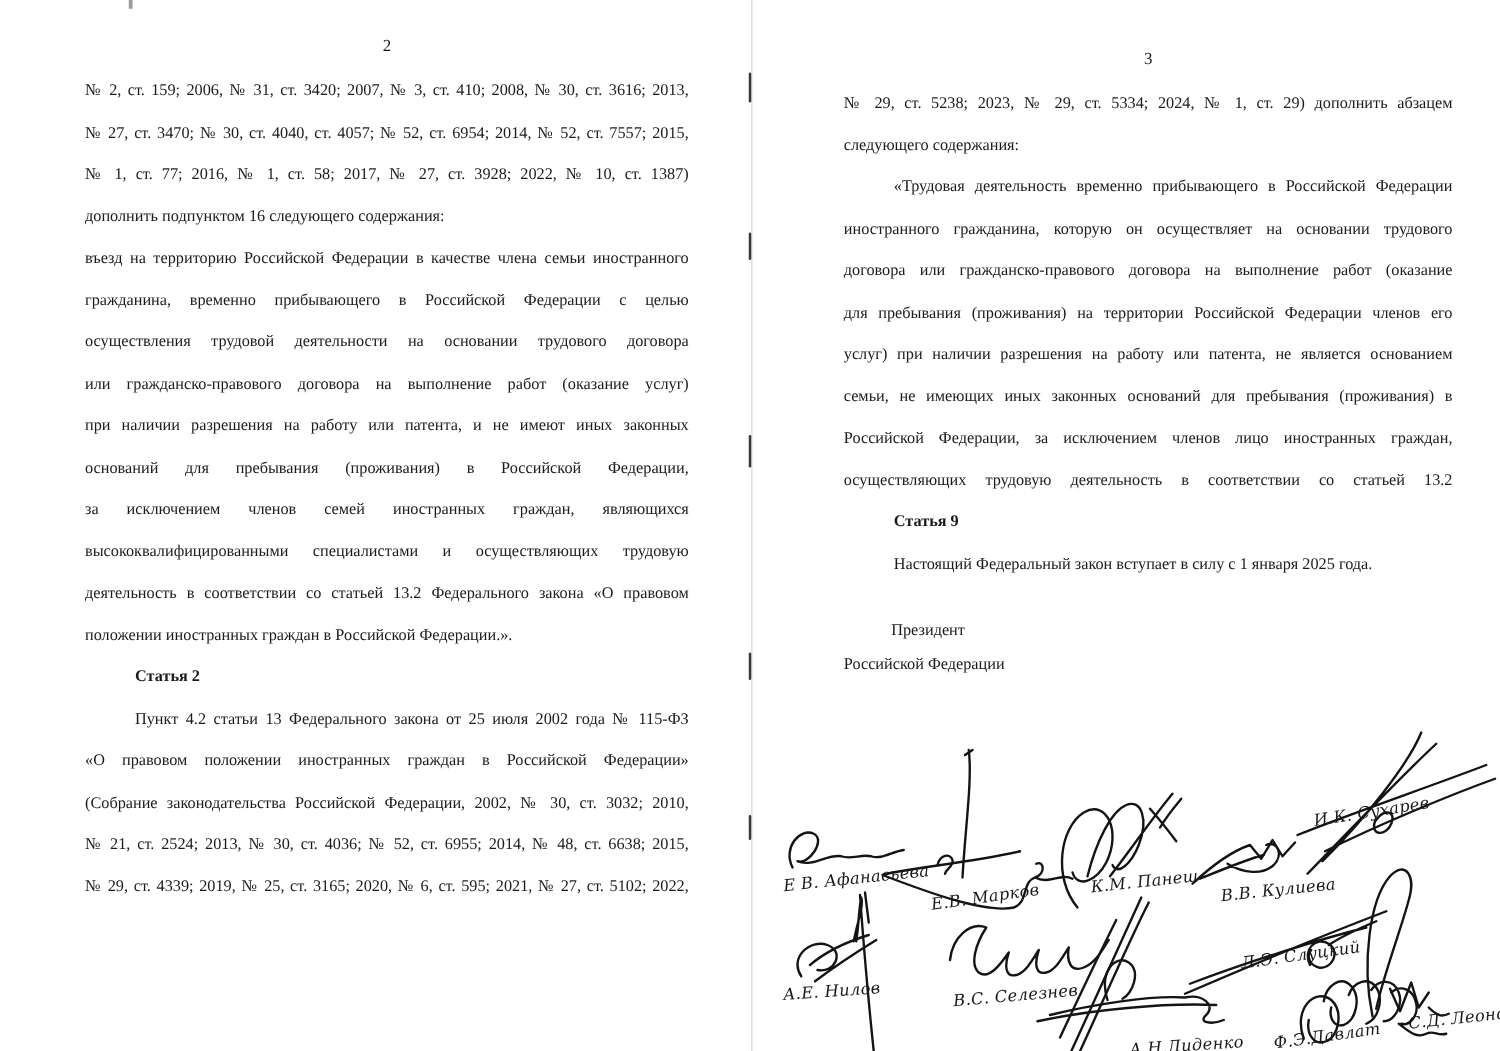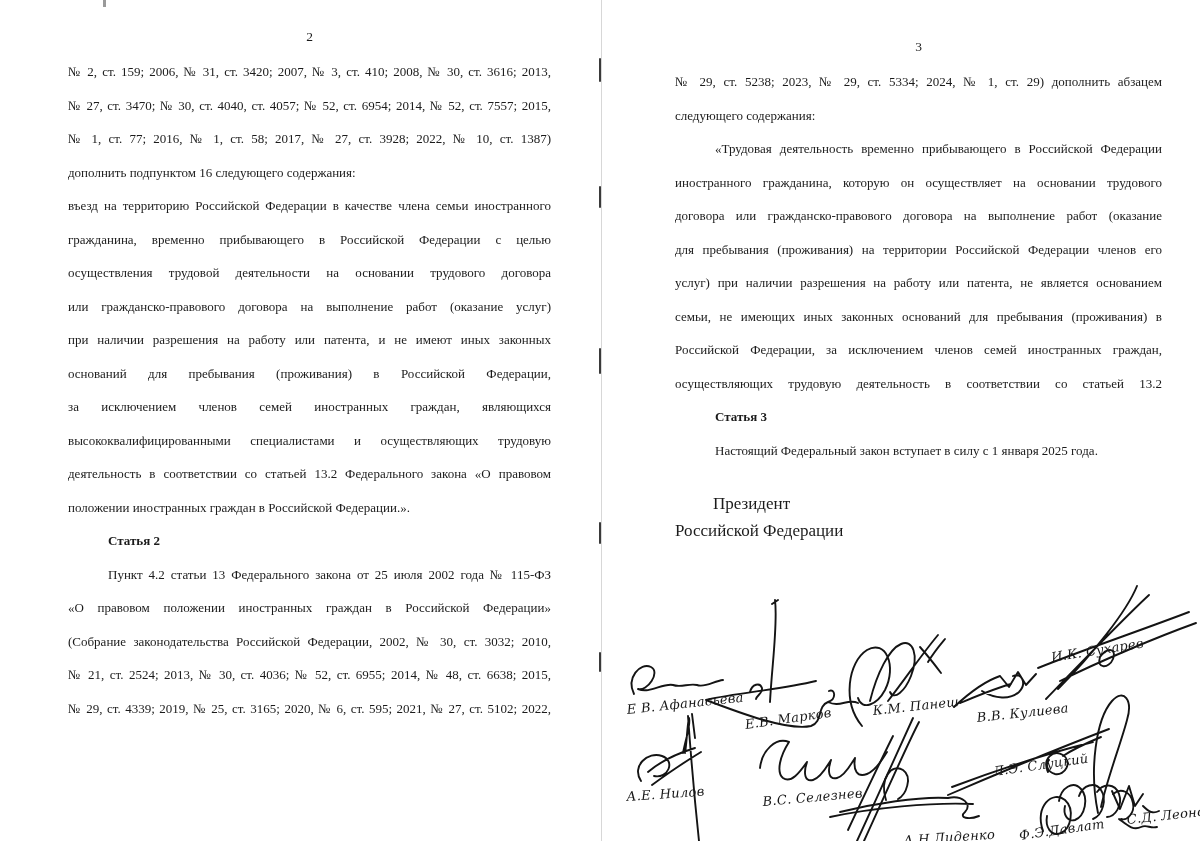--- a/index.html
+++ b/index.html
@@ -8,21 +8,21 @@
     overflow:hidden;font-family:"Liberation Serif", serif;color:#1b1b1b;
   }
   .page{position:absolute;font-size:13px;line-height:33.5px;}
   .page-left{left:68px;top:24px;width:483px;}
   .page-right{left:675px;top:34px;width:487px;}
   .pagenum{text-align:center;line-height:26px;margin-bottom:5px;font-size:13.5px;}
   .line{height:33.5px;white-space:nowrap;overflow:visible;}
   .line.jf{white-space:normal;text-align:justify;text-align-last:justify;}
   .line.bold{font-weight:bold;}
   .line.ind{padding-left:40px;font-family:Liberation Serif, serif;}
-  .signoff{margin-top:23px;line-height:27px;font-size:17px;}
+  .signoff{margin-top:23px;line-height:27px;font-size:13px;}
   .signoff .l1{padding-left:38px;}
   
   .divider{position:absolute;left:601px;top:0;width:1px;height:841px;background:#d7d7d7;}
   .dash{position:absolute;left:599px;width:2px;background:#3a3a3a;border-radius:1px;}
   .speck{position:absolute;left:103px;top:0;width:3px;height:7px;background:#9a9a9a;}
   
   .sig-svg{position:absolute;left:0;top:0;pointer-events:none;}
   .sig-svg path{fill:none;stroke:#141414;stroke-width:1.9;stroke-linecap:round;stroke-linejoin:round;}
   .sig-label{
     position:absolute;font-family:"DejaVu Serif", serif;font-style:italic;
@@ -73,23 +73,23 @@
     <div class="pagenum">3</div>
     <div>
         <div class="line jf">№ 29, ст. 5238; 2023, № 29, ст. 5334; 2024, № 1, ст. 29) дополнить абзацем</div>
         <div class="line">следующего содержания:</div>
         <div class="line jf ind">«Трудовая деятельность временно прибывающего в Российской Федерации</div>
         <div class="line jf">иностранного гражданина, которую он осуществляет на основании трудового</div>
         <div class="line jf">договора или гражданско-правового договора на выполнение работ (оказание</div>
         <div class="line jf">для пребывания (проживания) на территории Российской Федерации членов его</div>
         <div class="line jf">услуг) при наличии разрешения на работу или патента, не является основанием</div>
         <div class="line jf">семьи, не имеющих иных законных оснований для пребывания (проживания) в</div>
-        <div class="line jf">Российской Федерации, за исключением членов семей иностранных граждан,</div>
+        <div class="line jf">Российской Федерации, за исключением членов лицо иностранных граждан,</div>
         <div class="line jf">осуществляющих трудовую деятельность в соответствии со статьей 13.2</div>
-        <div class="line bold ind">Статья 3</div>
+        <div class="line bold ind">Статья 9</div>
         <div class="line ind">Настоящий Федеральный закон вступает в силу с 1 января 2025 года.</div>
       </div>
     <div class="signoff">
       <div class="l1">Президент</div>
       <div class="l2">Российской Федерации</div>
     </div>
   </div>
 
   <svg class="sig-svg" width="1200" height="841" viewBox="0 0 1200 841">
 

